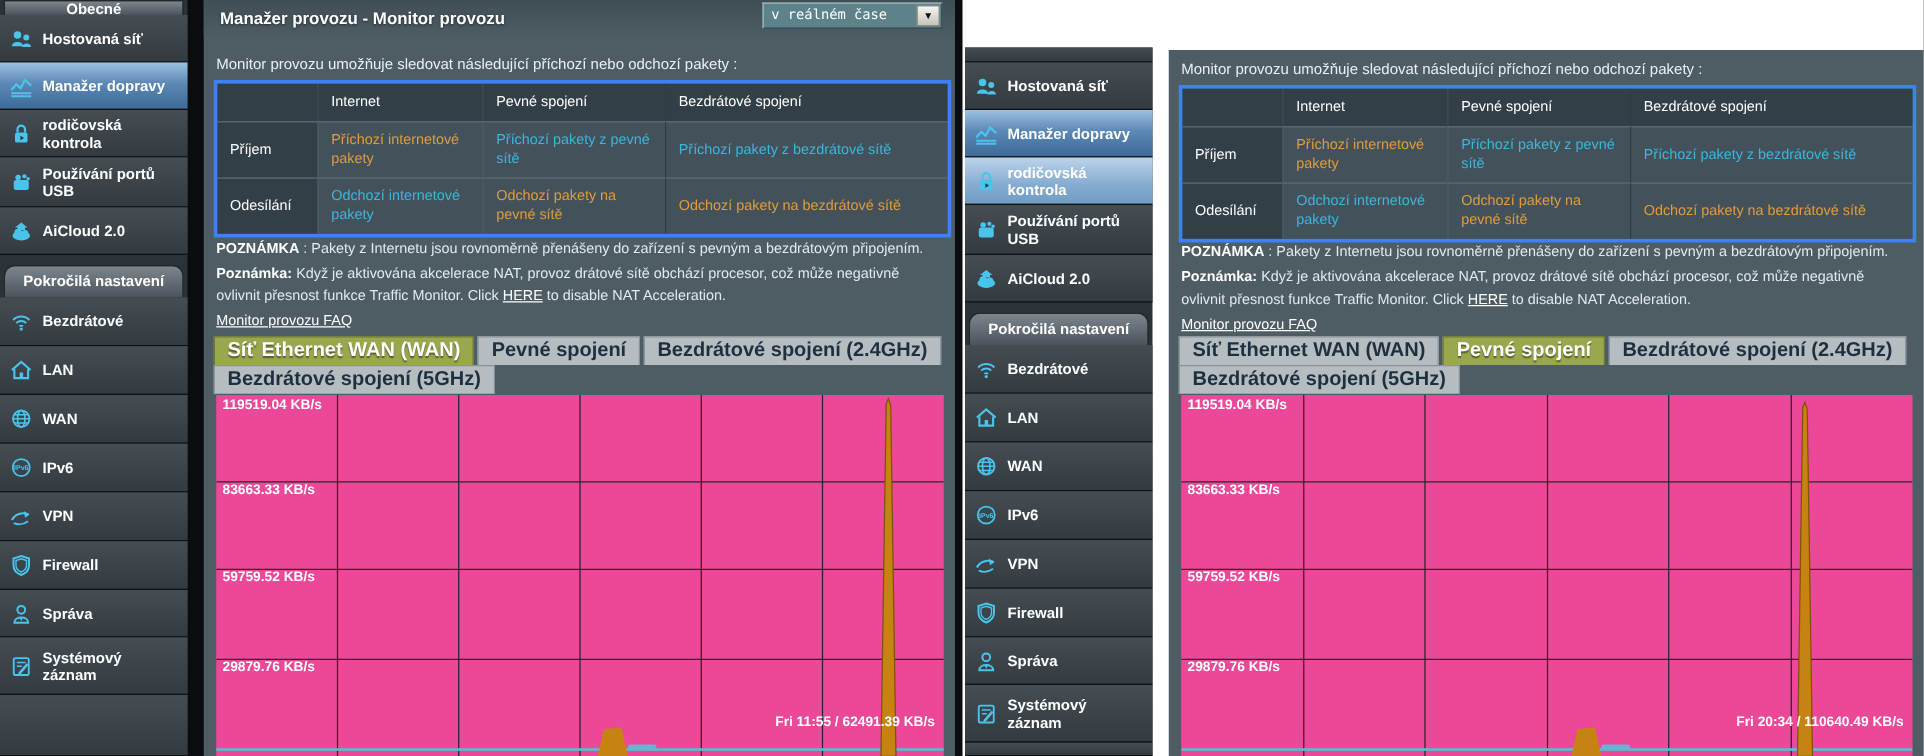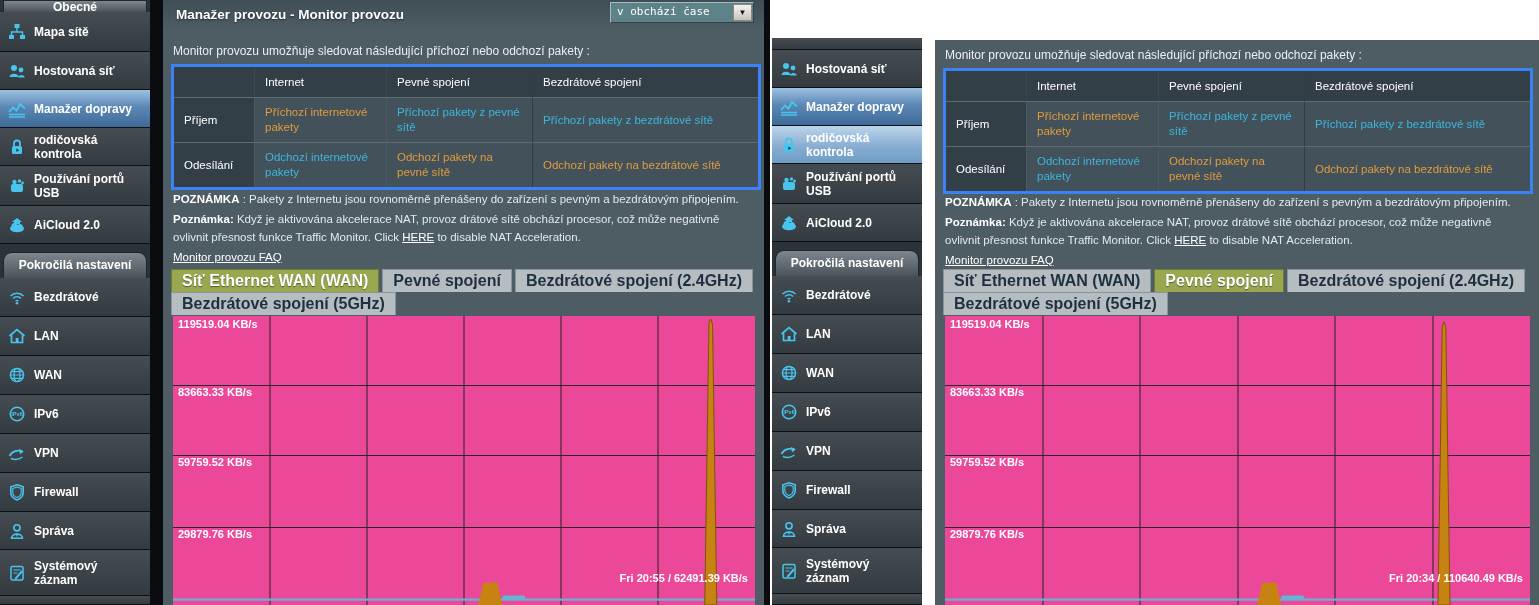--- a/index.html
+++ b/index.html
@@ -78,31 +78,20 @@
   .chart svg{position:absolute;left:0;top:0;}
   .ylab{position:absolute;left:5px;color:#fff;font-size:11px;font-weight:bold;}
   .status{position:absolute;right:7px;top:256px;color:#fff;font-size:11px;font-weight:bold;}
 </style>
 </head>
 <body>
 
 <div class="panel" id="panelL">
   <div class="sidebar">
       <div class="sb-header clip">Obecné</div>
-      <div class="sb-item" style="height: 40px;">
-        <span class="ic">
-          <svg width="20" height="20" viewBox="0 0 20 20">
-            <rect x="7.5" y="2" width="5" height="4" fill="#49c4ec"></rect>
-            <rect x="2" y="13" width="5" height="4" fill="#49c4ec"></rect>
-            <rect x="13" y="13" width="5" height="4" fill="#49c4ec"></rect>
-            <path d="M10 6v4M10 10H4.5V13M10 10h5.5V13" stroke="#49c4ec" fill="none" stroke-width="1.4"></path>
-          </svg>
-        </span>
-        <span class="lb">Mapa sítě</span>
-      </div>
       <div class="sb-item" style="height: 38px;">
         <span class="ic">
           <svg width="20" height="20" viewBox="0 0 20 20">
             <circle cx="7" cy="7" r="3" fill="#49c4ec"></circle>
             <path d="M2.5 16c0-4.5 9-4.5 9 0z" fill="#49c4ec"></path>
             <circle cx="14" cy="9" r="2.4" fill="#49c4ec"></circle>
             <path d="M10.8 16.5c.4-3.5 6.8-3.5 7 0z" fill="#49c4ec"></path>
           </svg>
         </span>
         <span class="lb">Hostovaná síť</span>
@@ -225,21 +214,21 @@
           </svg>
         </span>
         <span class="lb">Systémový záznam</span>
       </div>
       <div class="sb-sliver"></div>
     </div>
   <div class="main mL">
     <div class="titlebar"></div>
     <div class="page-title">Manažer provozu - Monitor provozu</div>
     <div class="dropdown">
-      <span class="val">v obchází čase</span>
+      <span class="val">v reálném čase</span>
       <span class="btn">▼</span>
     </div>
     <div class="intro">Monitor provozu umožňuje sledovat následující příchozí nebo odchozí pakety :</div>
     <div class="ttable">
         <div class="trow hd">
           <div class="tc c1"></div>
           <div class="tc c2">Internet</div>
           <div class="tc c3">Pevné spojení</div>
           <div class="tc c4">Bezdrátové spojení</div>
         </div>
@@ -279,21 +268,21 @@
           <line x1="97" y1="0" x2="97" y2="289" stroke="#232528" stroke-width="1"></line>
           <line x1="194" y1="0" x2="194" y2="289" stroke="#232528" stroke-width="1"></line>
           <line x1="291" y1="0" x2="291" y2="289" stroke="#232528" stroke-width="1"></line>
           <line x1="388" y1="0" x2="388" y2="289" stroke="#232528" stroke-width="1"></line>
           <line x1="485" y1="0" x2="485" y2="289" stroke="#232528" stroke-width="1"></line>
           <rect x="0" y="282.5" width="582" height="2.2" fill="#62b6d2"></rect>
           <polygon points="305.19,289 310.19,267.238 324.19,266.238 329.19,289" fill="#c78312"></polygon>
           <rect x="329.19" y="279.5" width="23" height="4" rx="2" fill="#62b6d2"></rect>
           <polygon points="531.768,289 535.9680000000001,6.890000000000002 537.768,2.8900000000000023 539.568,8.890000000000002 543.768,289" fill="#c78312" stroke="#7e5208" stroke-width="1"></polygon>
         </svg>
-        <div class="status">Fri 20:55 / 62491.39 KB/s</div>
+        <div class="status">Fri 11:55 / 62491.39 KB/s</div>
       </div>
   </div>
 </div>
 
 <div class="panel" id="panelR">
   <div class="sidebar">
       <div class="sb-item" style="height: 12px;"></div>
       <div class="sb-item" style="height: 38px;">
         <span class="ic">
           <svg width="20" height="20" viewBox="0 0 20 20">

